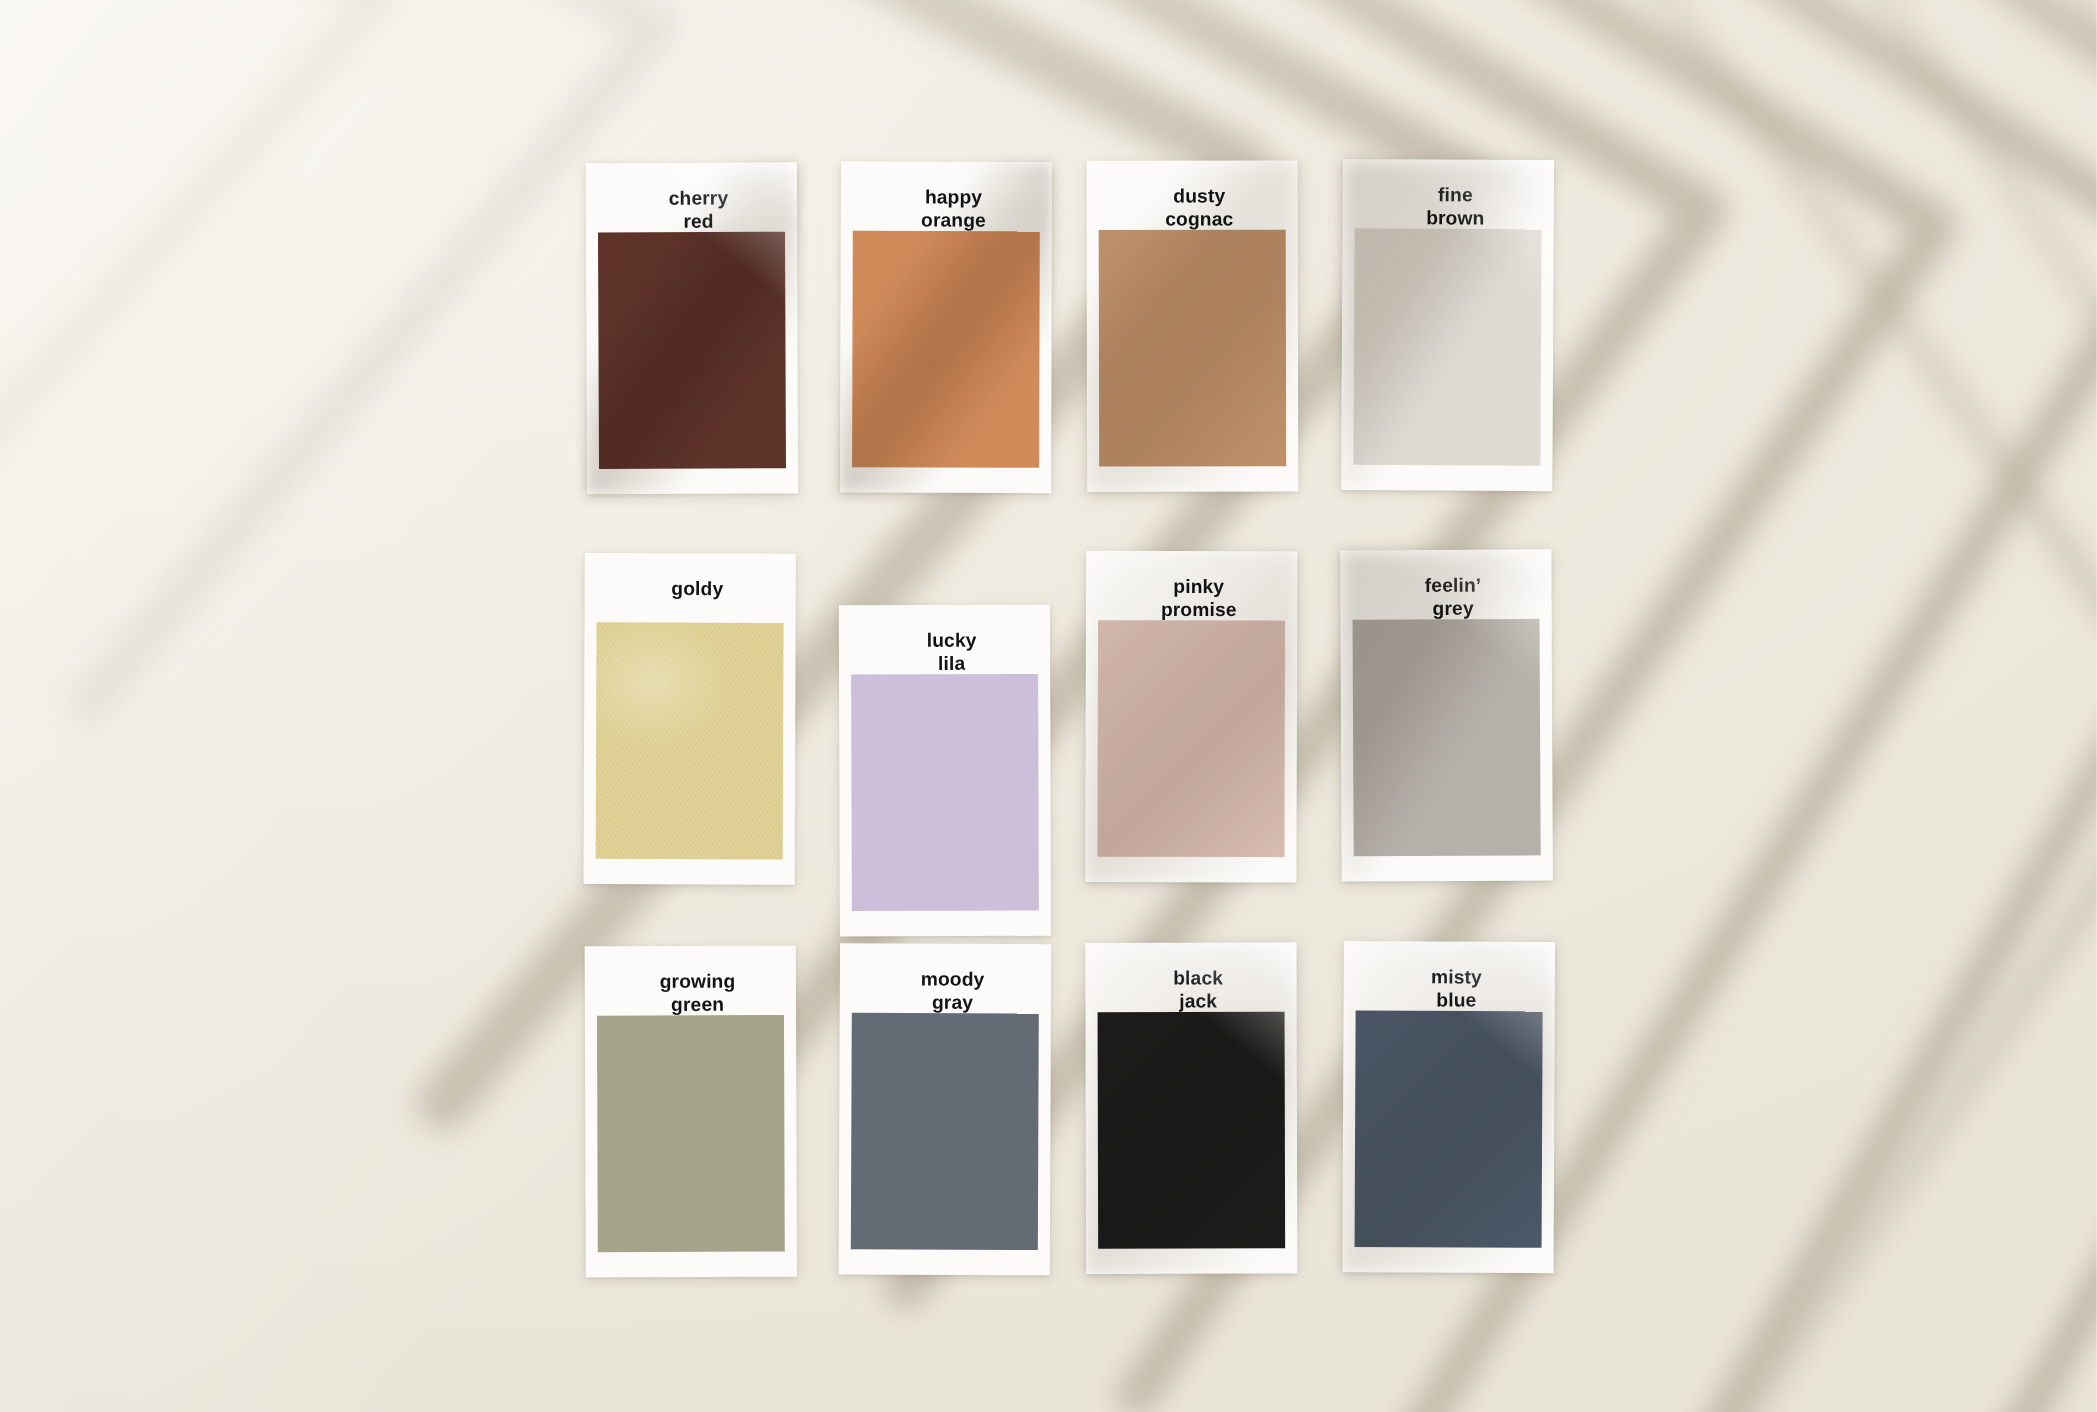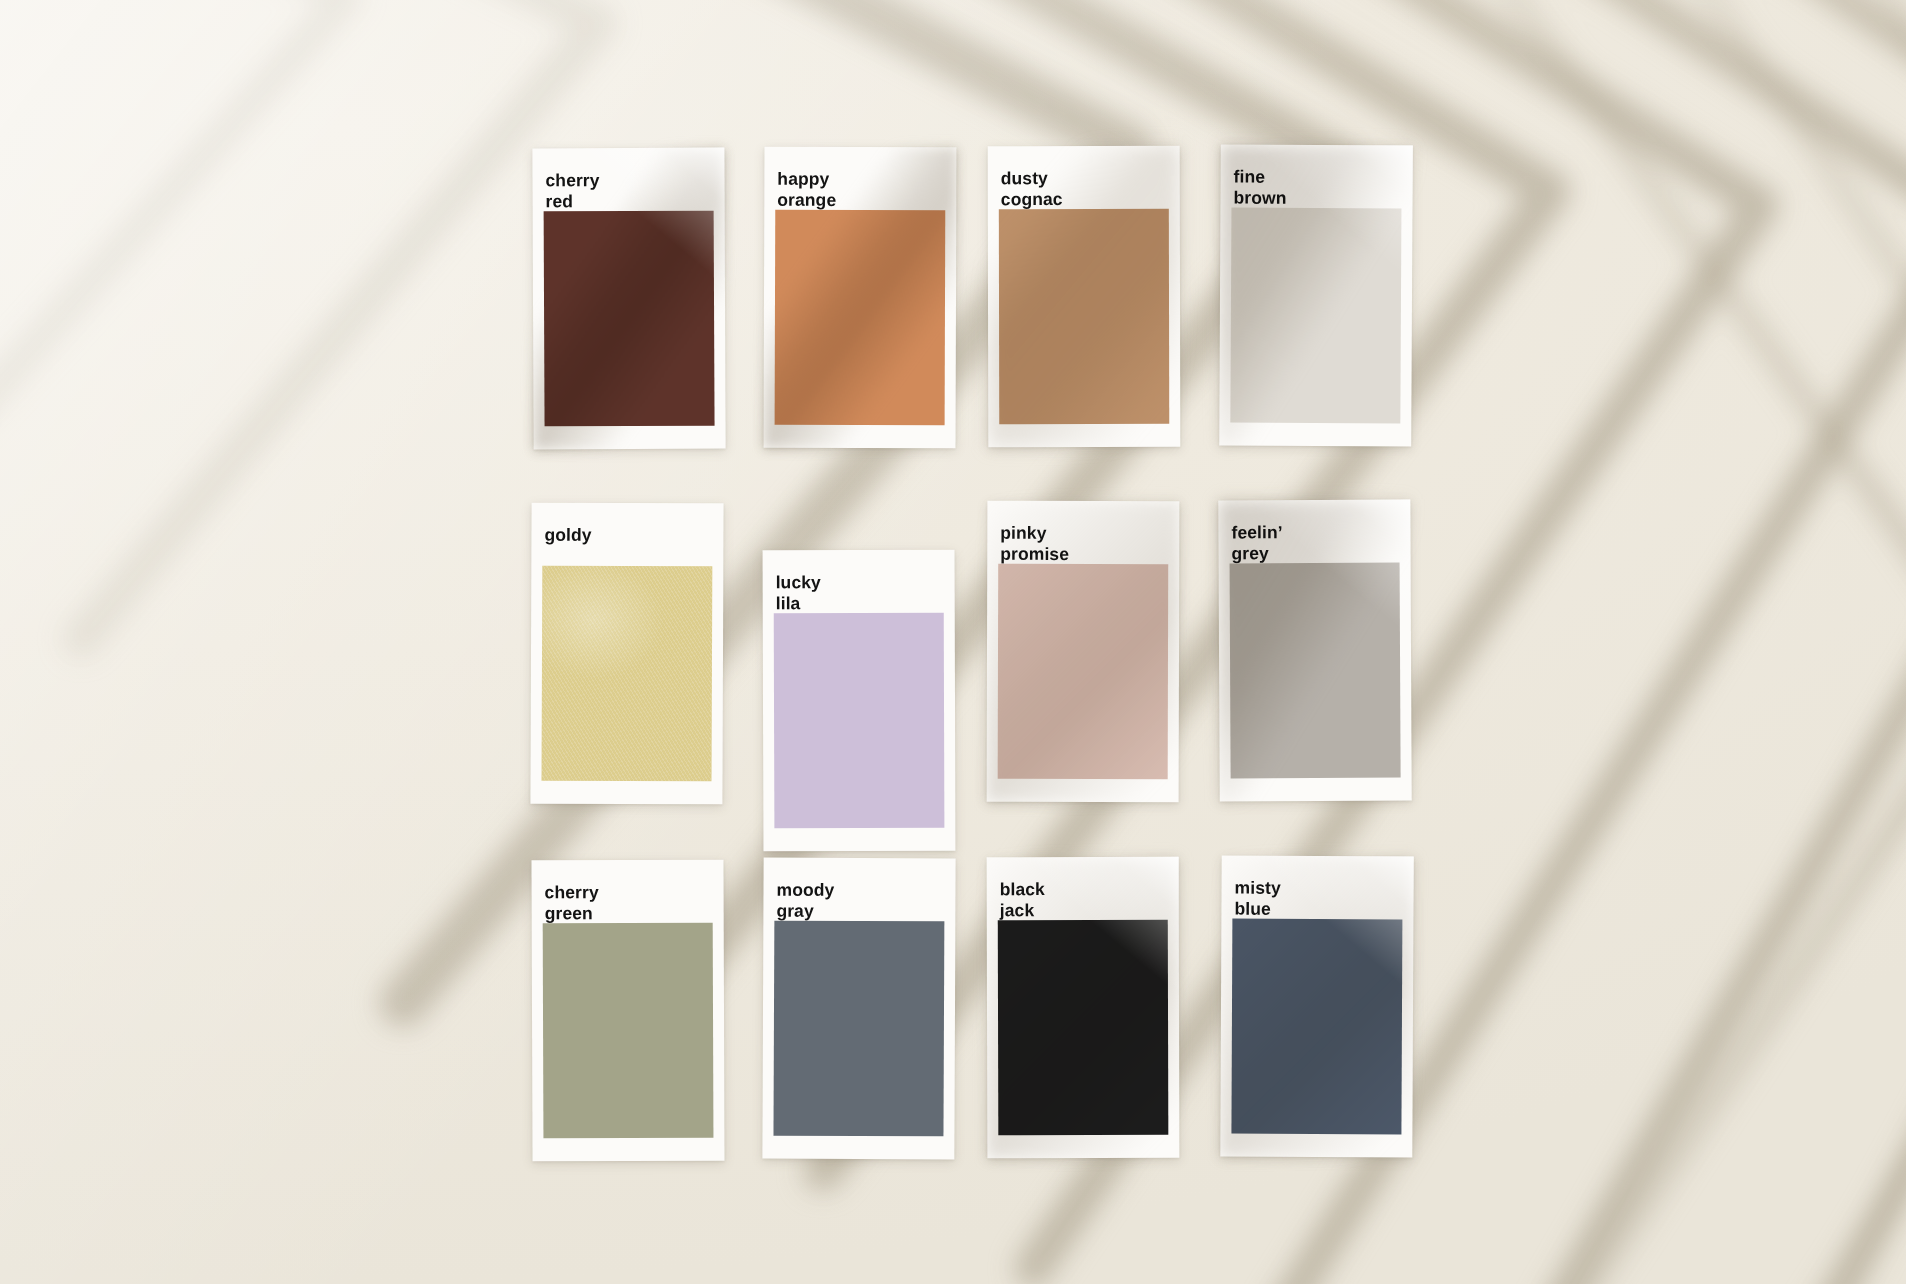--- a/index.html
+++ b/index.html
@@ -45,20 +45,21 @@
   #grid{
     position:absolute;
     left:533px;
     top:148px;
     width:900px;
     display:grid;
     grid-template-columns:repeat(4, 197px);
     grid-template-rows:repeat(3, 355px);
     column-gap:30px;
     row-gap:0px;
+    text-align:center;
   }
 
   .card{
     position:relative;
     width:192px;
     height:301px;
     background:#FCFBF9;
     box-shadow:0 3px 11px rgba(120,110,95,.20), 0 1px 3px rgba(120,110,95,.16);
     padding:22px 0 0 0;
   }
@@ -252,21 +253,21 @@
     <div class="card sh-b" style="transform: translate(5px, -3px) rotate(-0.28deg);">
       <div class="card-label">feelin’
 grey</div>
       <div class="swatch-wrap">
         <div class="swatch" style="background: rgb(181, 176, 169);"></div>
       </div>
       <div class="card-shadow"></div>
       <div class="card-gloss"></div>
     </div>
     <div class="card sh-none no-gloss" style="transform: translate(-1px, 2px) rotate(-0.2deg);">
-      <div class="card-label">cherry
+      <div class="card-label">growing
 green</div>
       <div class="swatch-wrap">
         <div class="swatch" style="background: rgb(163, 164, 137);"></div>
       </div>
     </div>
     <div class="card sh-none no-gloss" style="transform: translate(3px, 0px) rotate(0.24deg);">
       <div class="card-label">moody
 gray</div>
       <div class="swatch-wrap">
         <div class="swatch" style="background: rgb(99, 107, 116);"></div>

